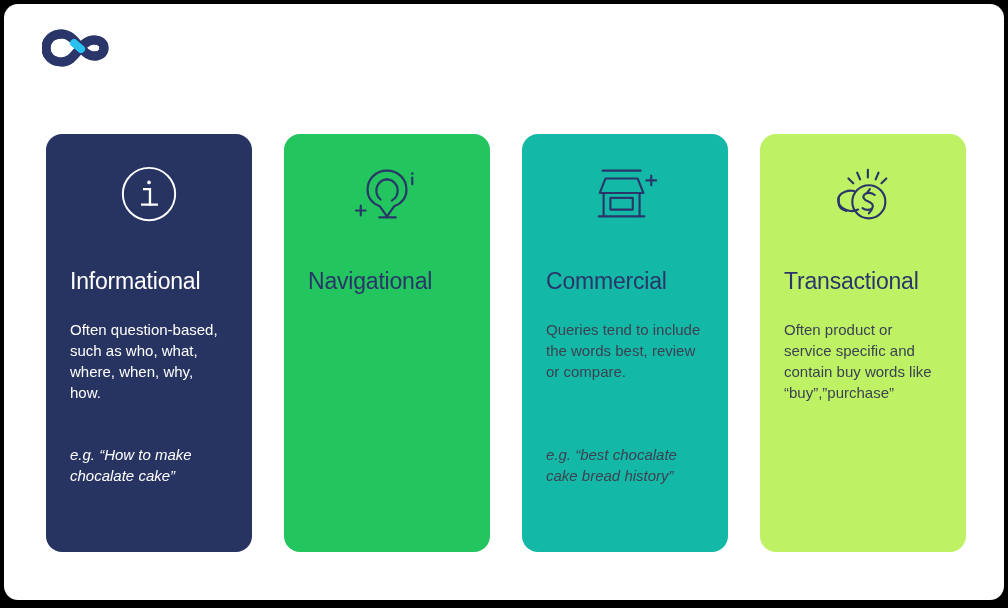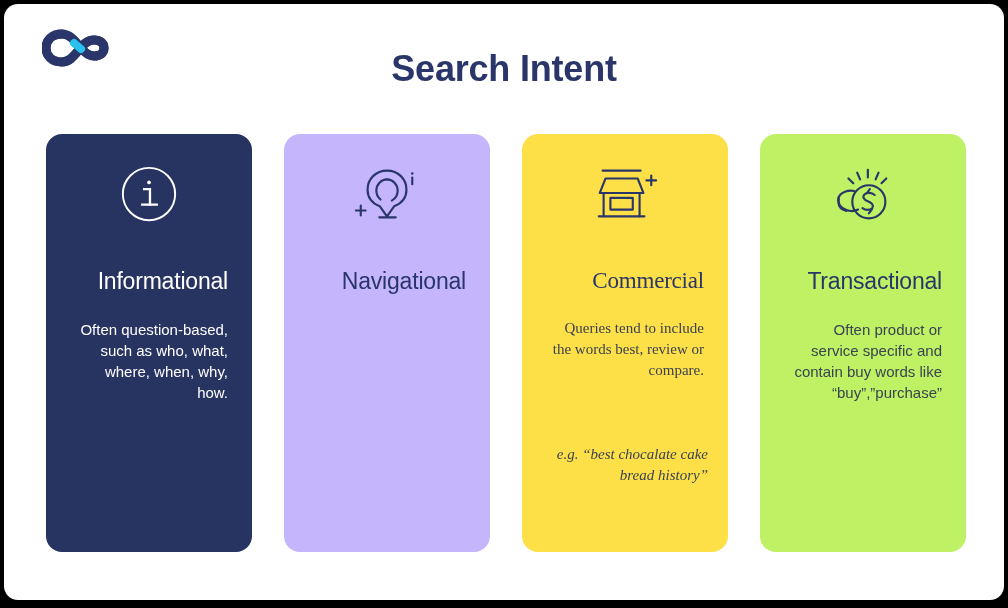--- a/index.html
+++ b/index.html
@@ -53,21 +53,20 @@
 
   
   .cards {
     position: absolute;
     left: 42px;
     top: 130px;
     width: 920px;
     height: 418px;
     display: flex;
     gap: 32px;
-    text-align: right;
   }
 
   .card {
     flex: 1 1 0;
     border-radius: 16px;
     padding: 0 24px;
     box-sizing: border-box;
     position: relative;
     display: flex;
     flex-direction: column;
@@ -108,22 +107,22 @@
     top: 310px;
     white-space: pre-line;
   }
 
   
   .theme-dark  { background: #273361; }
   .theme-dark .card-heading,
   .theme-dark .card-desc,
   .theme-dark .card-example { color: #ffffff; }
 
-  .theme-cyan  { background: #c4b5fd; }
-  .theme-sky   { background: #fde047; font-family: Liberation Serif, serif; }
+  .theme-cyan  { background: #22c55e; }
+  .theme-sky   { background: #14b8a6; }
   .theme-pale  { background: #bef264; }
 
   .theme-cyan .card-heading,
   .theme-sky  .card-heading,
   .theme-pale .card-heading { color: #2a3569; }
 
   .theme-cyan .card-desc, .theme-cyan .card-example,
   .theme-sky  .card-desc, .theme-sky  .card-example,
   .theme-pale .card-desc, .theme-pale .card-example { color: #3b4252; }
 </style>
@@ -138,36 +137,36 @@
       <svg viewBox="0 0 72 44" width="72" height="44" aria-hidden="true">
         <path d="M20 8 C10 8 4 14 4 22 C4 30 10 36 20 36 C27 36 31 31 36 25 C41 19 45 14 52 14
                  C58 14 62 17 62 22 C62 27 58 30 52 30 C46 30 42 26 38 21" fill="none" stroke="#2a3569" stroke-width="9" stroke-linecap="round" stroke-linejoin="round"></path>
         <path d="M20 36 C27 36 31 31 36 25 C41 19 45 14 52 14 C58 14 62 17 62 22
                  C62 27 58 30 52 30 C46 30 42 26 38 21 C33 15 28 8 20 8
                  C10 8 4 14 4 22 C4 30 10 36 20 36 Z" fill="none" stroke="#2a3569" stroke-width="9" stroke-linecap="round" stroke-linejoin="round"></path>
         <path d="M32 17 L39 23" fill="none" stroke="#29c2f0" stroke-width="8" stroke-linecap="round"></path>
       </svg>
     </div>
 
-    <div class="page-title">Search Intent</div>
   </div>
 
   <div class="cards">
 
     <div class="card theme-dark">
       <div class="card-icon">
         <svg viewBox="0 0 64 64" width="62" height="62" aria-hidden="true">
           <circle cx="32" cy="32" r="27" fill="none" stroke="#ffffff" stroke-width="2"></circle>
           <circle cx="32" cy="20" r="1.9" fill="#ffffff"></circle>
           <path d="M27 27 H33 V43" fill="none" stroke="#ffffff" stroke-width="2.4" stroke-linecap="square"></path>
           <path d="M25 43 H40" fill="none" stroke="#ffffff" stroke-width="2.4" stroke-linecap="square"></path>
         </svg>
       </div>
       <div class="card-heading">Informational</div>
       <div class="card-desc">Often question-based, such as who, what, where, when, why, how.</div>
+      <div class="card-example">e.g. “How to make chocalate cake”</div>
     </div>
 
     <div class="card theme-cyan">
       <div class="card-icon">
         <svg viewBox="0 0 72 72" width="70" height="70" aria-hidden="true">
           <g fill="none" stroke="#2a3569" stroke-width="2.2" stroke-linecap="round">
             <path d="M36 12 C24.5 12 16 20.5 16 31.5 C16 39.5 21 45.5 28.5 48.5
                      L36 59 L43.5 48.5 C51 45.5 56 39.5 56 31.5 C56 20.5 47.5 12 36 12 Z"></path>
             <path d="M36 21 C30 21 25 26 25 32.5 C25 39 30 44 36 44" stroke-dasharray="28 8"></path>
             <path d="M36 21 C42 21 47 26 47 32.5 C47 39 42 44 36 44" stroke-dasharray="30 6"></path>

